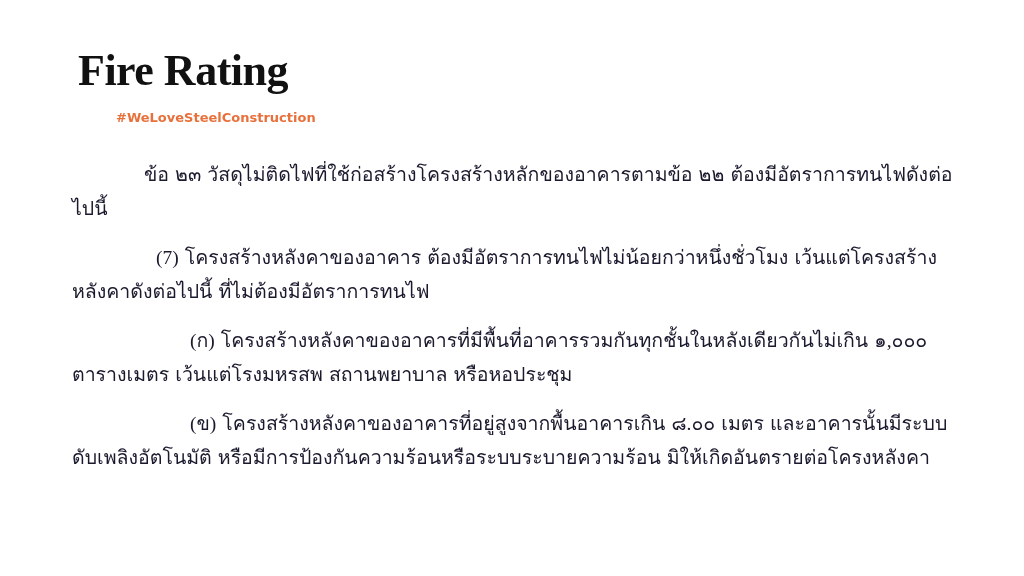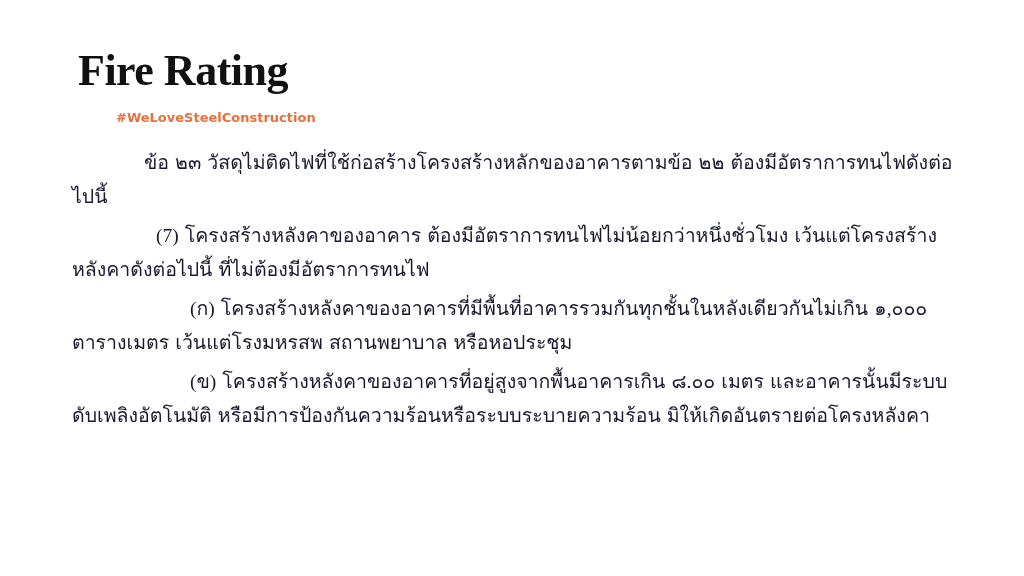--- a/index.html
+++ b/index.html
@@ -46,21 +46,21 @@
     position: absolute;
     left: 72px;
     top: 142px;
     width: 884px;
     color: #1a1a2e;
     font-size: 19.5px;
     line-height: 1.72;
     text-align: left;
   }
   .para {
-    margin: 4px 0 6px 0;
+    margin: 16px 0 6px 0;
     text-indent: 0;
   }
   .para .lead {
     display: inline-block;
     width: 72px;
   }
   .para.p1 .lead { width: 72px; }
   .para.p2 .lead { width: 84px; }
   .para.p3 .lead { width: 118px; }
   .para.p4 .lead { width: 118px; }

